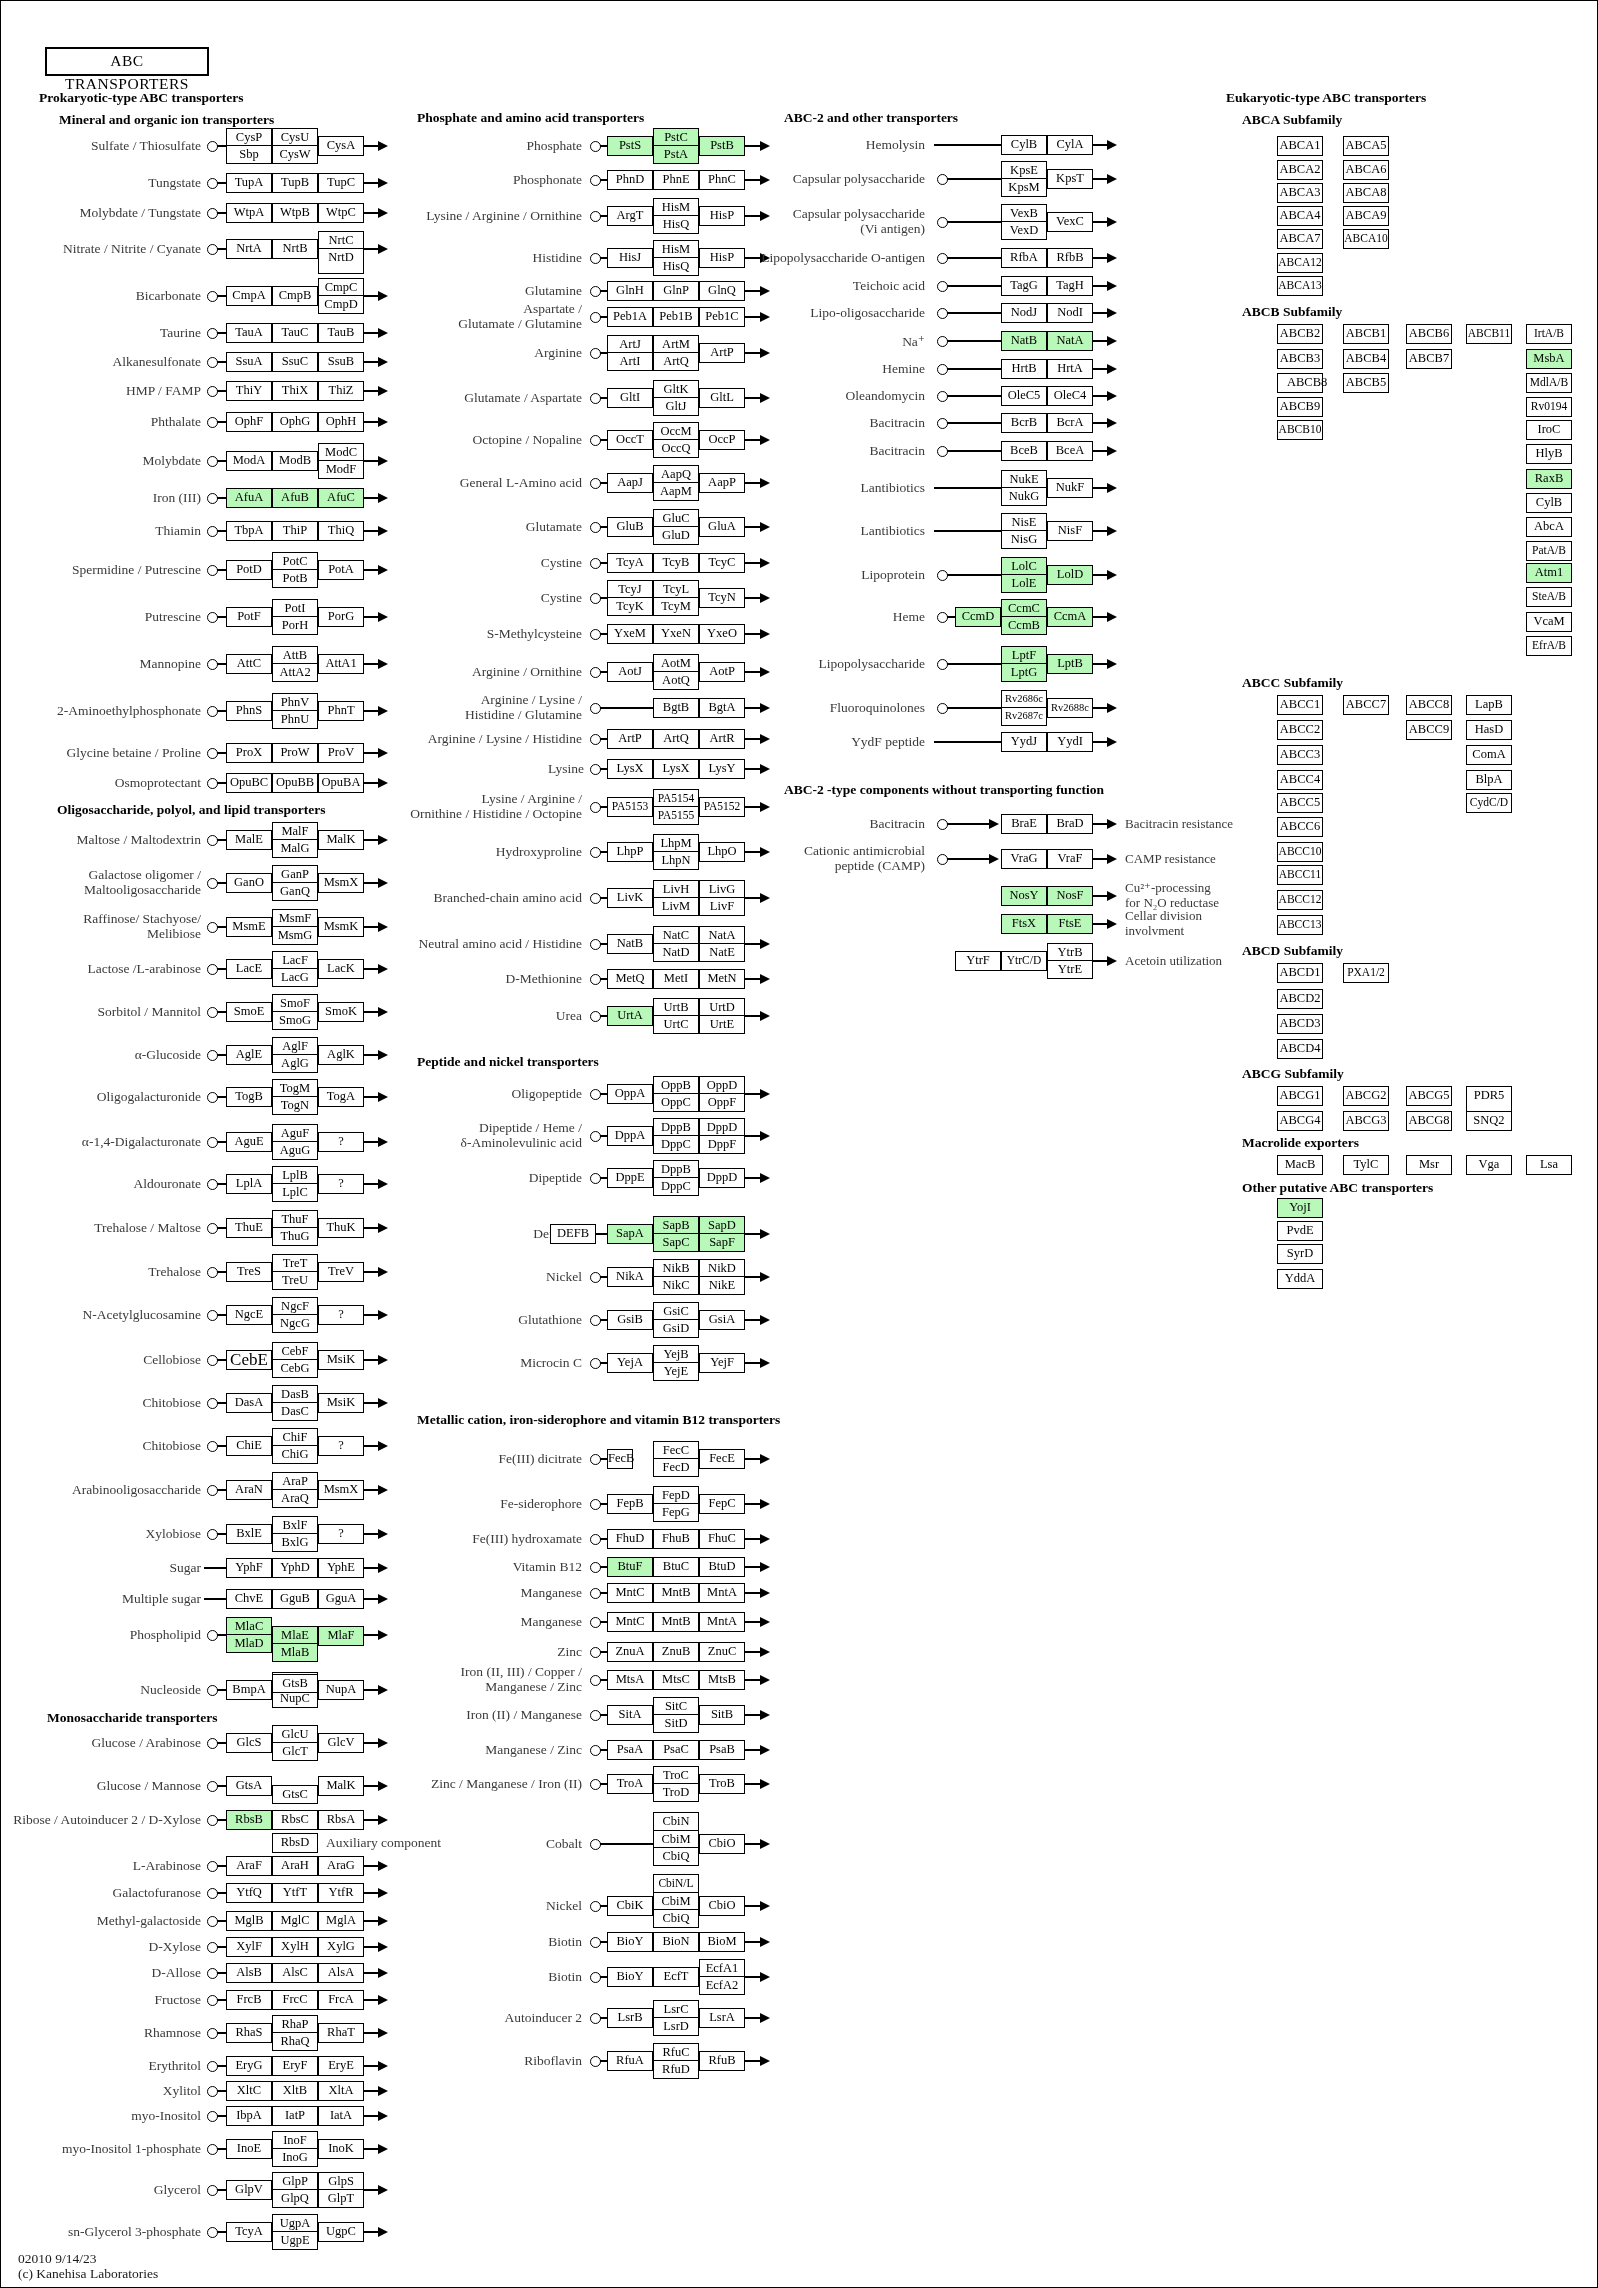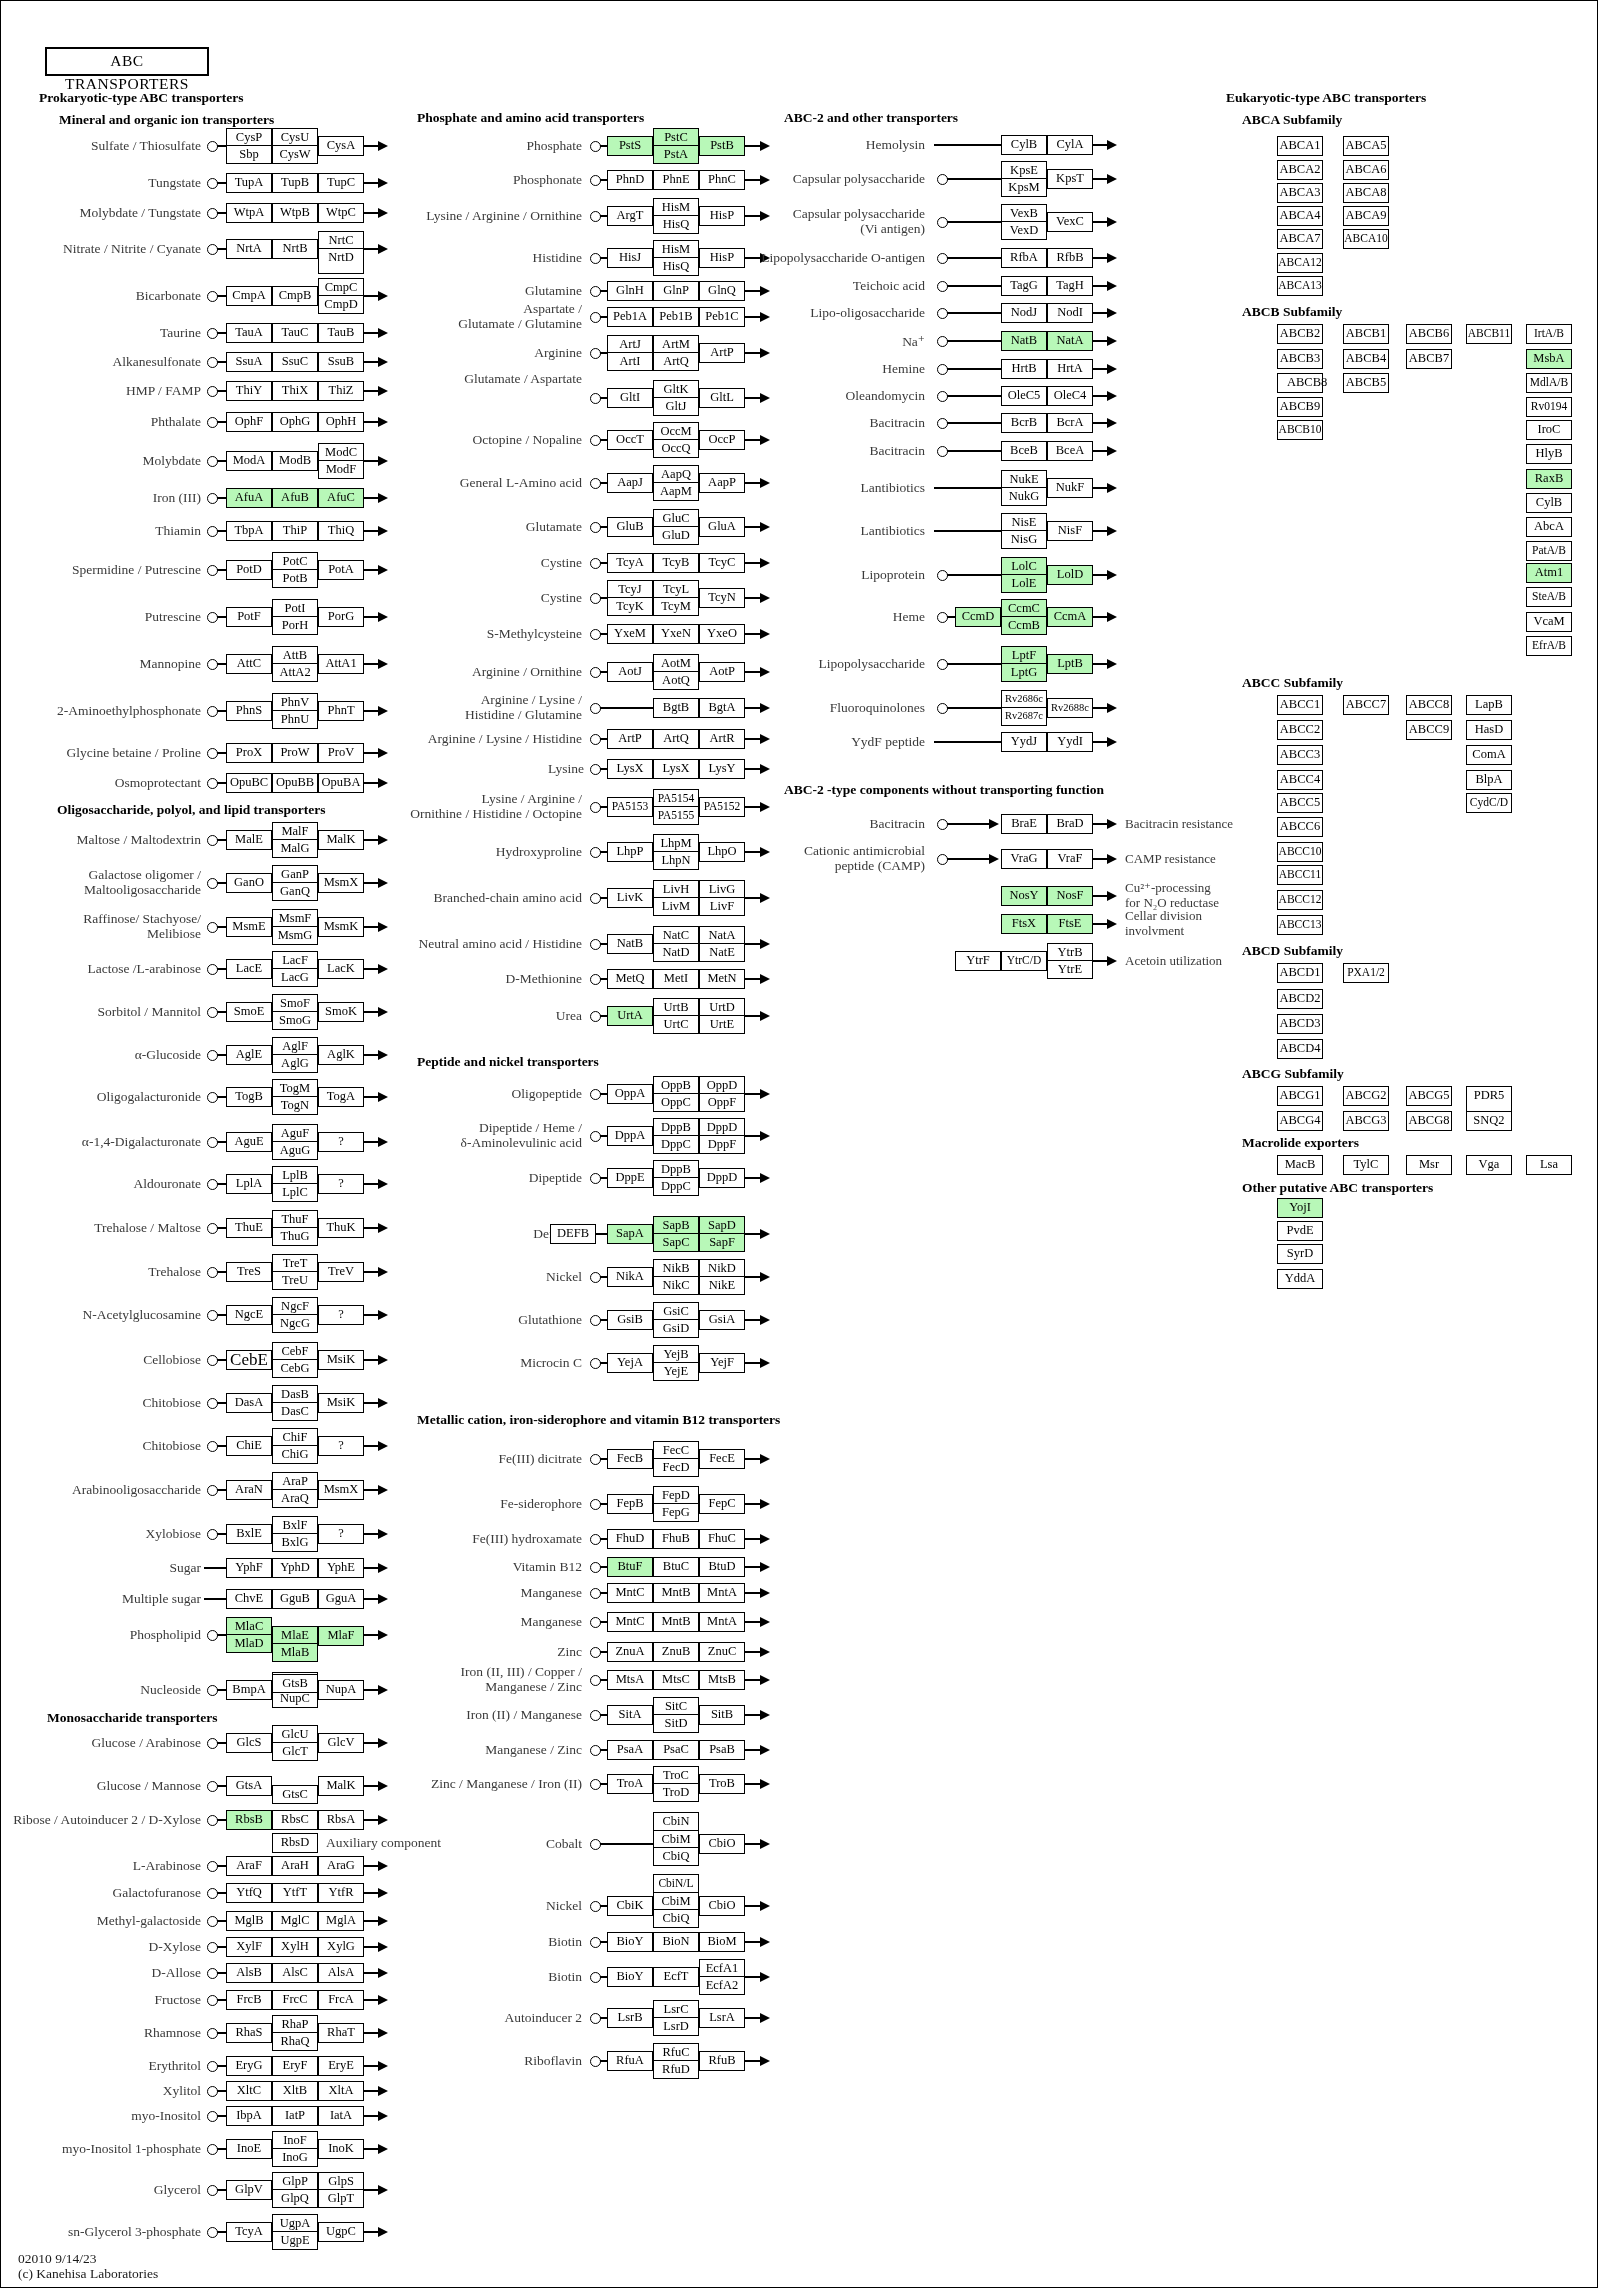--- a/index.html
+++ b/index.html
@@ -568,21 +568,21 @@
       <div class="lbl" style="right: 1015px; top: 343.5px;">Arginine</div>
       <div class="circ" style="left: 588.5px; top: 346.5px;"></div>
       <div class="ln" style="left: 599px; width: 7px; top: 351.25px;"></div>
       <div class="gbox" style="left: 606px; top: 333.75px; width: 46px; height: 19px; line-height: 16px; font-size: 12.5px;">ArtJ</div>
       <div class="gbox" style="left: 606px; top: 351.25px; width: 46px; height: 19px; line-height: 16px; font-size: 12.5px;">ArtI</div>
       <div class="gbox" style="left: 652px; top: 333.75px; width: 46px; height: 19px; line-height: 16px; font-size: 12.5px;">ArtM</div>
       <div class="gbox" style="left: 652px; top: 351.25px; width: 46px; height: 19px; line-height: 16px; font-size: 12.5px;">ArtQ</div>
       <div class="gbox" style="left: 698px; top: 342px; width: 46px; height: 20px; line-height: 17px; font-size: 12.5px;">ArtP</div>
       <div class="ln" style="left: 744px; width: 16px; top: 351.25px;"></div>
       <div class="tri" style="border-left: 10px solid rgb(0, 0, 0); left: 759px; top: 347px;"></div>
-      <div class="lbl" style="right: 1015px; top: 370px; font-family: Liberation Serif, serif;">Glutamate / Aspartate</div>
+      <div class="lbl" style="right: 1015px; top: 389px; font-family: Liberation Serif, serif;">Glutamate / Aspartate</div>
       <div class="circ" style="left: 588.5px; top: 391.5px;"></div>
       <div class="ln" style="left: 599px; width: 7px; top: 396.25px;"></div>
       <div class="gbox" style="left: 606px; top: 387px; width: 46px; height: 20px; line-height: 17px; font-size: 12.5px;">GltI</div>
       <div class="gbox" style="left: 652px; top: 378.75px; width: 46px; height: 19px; line-height: 16px; font-size: 12.5px;">GltK</div>
       <div class="gbox" style="left: 652px; top: 396.25px; width: 46px; height: 19px; line-height: 16px; font-size: 12.5px;">GltJ</div>
       <div class="gbox" style="left: 698px; top: 387px; width: 46px; height: 20px; line-height: 17px; font-size: 12.5px;">GltL</div>
       <div class="ln" style="left: 744px; width: 16px; top: 396.25px;"></div>
       <div class="tri" style="border-left: 10px solid rgb(0, 0, 0); left: 759px; top: 392px;"></div>
       <div class="lbl" style="right: 1015px; top: 430.5px;">Octopine / Nopaline</div>
       <div class="circ" style="left: 588.5px; top: 433.5px;"></div>
@@ -791,21 +791,21 @@
       <div class="ln" style="left: 599px; width: 7px; top: 1361.25px;"></div>
       <div class="gbox" style="left: 606px; top: 1352px; width: 46px; height: 20px; line-height: 17px; font-size: 12.5px;">YejA</div>
       <div class="gbox" style="left: 652px; top: 1343.75px; width: 46px; height: 19px; line-height: 16px; font-size: 12.5px;">YejB</div>
       <div class="gbox" style="left: 652px; top: 1361.25px; width: 46px; height: 19px; line-height: 16px; font-size: 12.5px;">YejE</div>
       <div class="gbox" style="left: 698px; top: 1352px; width: 46px; height: 20px; line-height: 17px; font-size: 12.5px;">YejF</div>
       <div class="ln" style="left: 744px; width: 16px; top: 1361.25px;"></div>
       <div class="tri" style="border-left: 10px solid rgb(0, 0, 0); left: 759px; top: 1357px;"></div>
       <div class="lbl" style="right: 1015px; top: 1449.5px;">Fe(III) dicitrate</div>
       <div class="circ" style="left: 588.5px; top: 1452.5px;"></div>
       <div class="ln" style="left: 599px; width: 7px; top: 1457.25px;"></div>
-      <div class="gbox" style="left: 606px; top: 1448px; width: 46px; height: 20px; line-height: 17px; font-size: 12.5px;">FecB</div>
+      <div class="gbox" style="left: 606px; top: 1448px; width: 26px; height: 20px; line-height: 17px; font-size: 12.5px;">FecB</div>
       <div class="gbox" style="left: 652px; top: 1439.75px; width: 46px; height: 19px; line-height: 16px; font-size: 12.5px;">FecC</div>
       <div class="gbox" style="left: 652px; top: 1457.25px; width: 46px; height: 19px; line-height: 16px; font-size: 12.5px;">FecD</div>
       <div class="gbox" style="left: 698px; top: 1448px; width: 46px; height: 20px; line-height: 17px; font-size: 12.5px;">FecE</div>
       <div class="ln" style="left: 744px; width: 16px; top: 1457.25px;"></div>
       <div class="tri" style="border-left: 10px solid rgb(0, 0, 0); left: 759px; top: 1453px;"></div>
       <div class="lbl" style="right: 1015px; top: 1494.5px;">Fe-siderophore</div>
       <div class="circ" style="left: 588.5px; top: 1497.5px;"></div>
       <div class="ln" style="left: 599px; width: 7px; top: 1502.25px;"></div>
       <div class="gbox" style="left: 606px; top: 1493px; width: 46px; height: 20px; line-height: 17px; font-size: 12.5px;">FepB</div>
       <div class="gbox" style="left: 652px; top: 1484.75px; width: 46px; height: 19px; line-height: 16px; font-size: 12.5px;">FepD</div>

